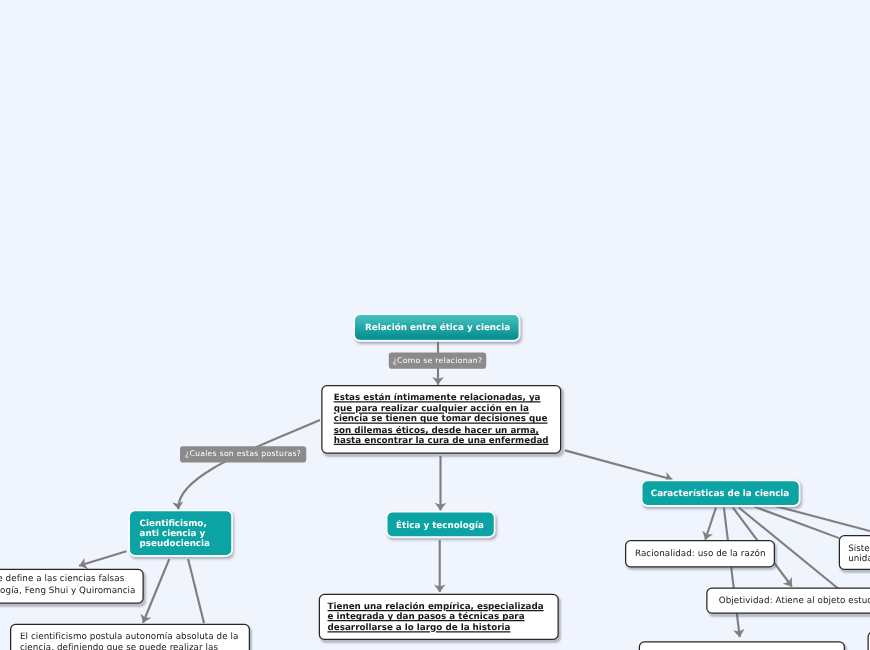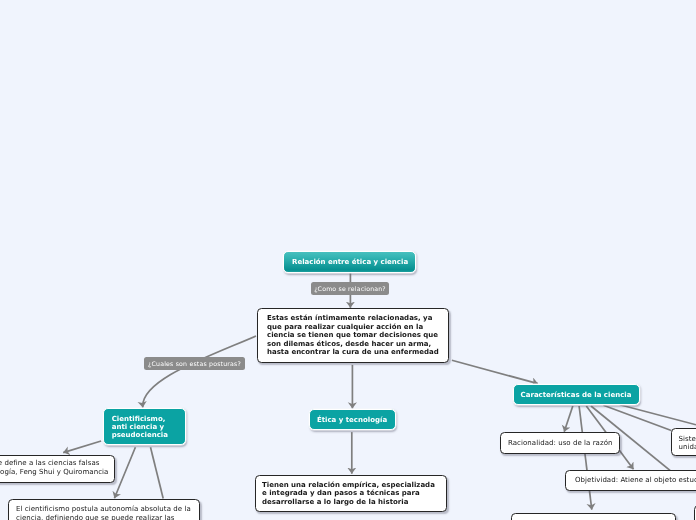--- a/index.html
+++ b/index.html
@@ -12,21 +12,21 @@
 
   .teal{background:#0ba3a3;color:#ffffff;font-weight:bold;
         border:1px solid #ffffff;border-radius:5px;
         box-shadow:0 0 0 .5px rgba(255,255,255,.85),1px 1.5px 2px rgba(105,105,125,.5);
         font-size:7px;line-height:8.4px;}
   .teal.grad{background:linear-gradient(180deg,#48c0be 0%,#32b4b2 28%,#139a9a 72%,#059090 90%,#1ea0a0 100%);}
 
   .white{background:#ffffff;color:#181818;border:1.8px solid #262626;
          border-radius:4.5px;box-shadow:1.5px 2px 1.5px rgba(80,80,100,.35);
          font-size:7px;line-height:8.5px;}
-  .white.bold{font-weight:bold;}
+  .white.bold{font-weight:bold;text-decoration:underline;}
   .white.plain{font-weight:normal;letter-spacing:.05px;}
 
   .gray{background:#8b8b8b;color:#ffffff;border-radius:2.5px;
         font-size:6.2px;line-height:13px;letter-spacing:.2px;
         justify-content:center;font-weight:normal;}
   .ctr > .txt{text-align:center;}
 </style>
 </head>
 <body>
 

